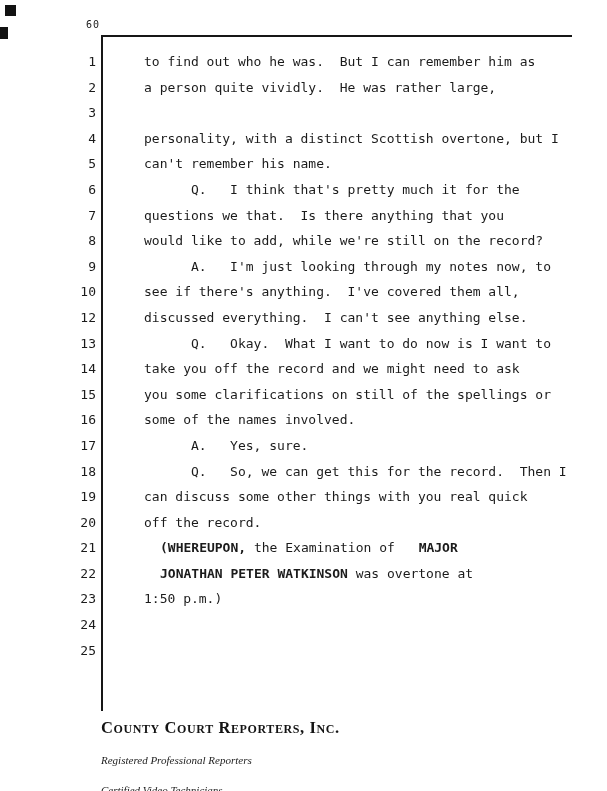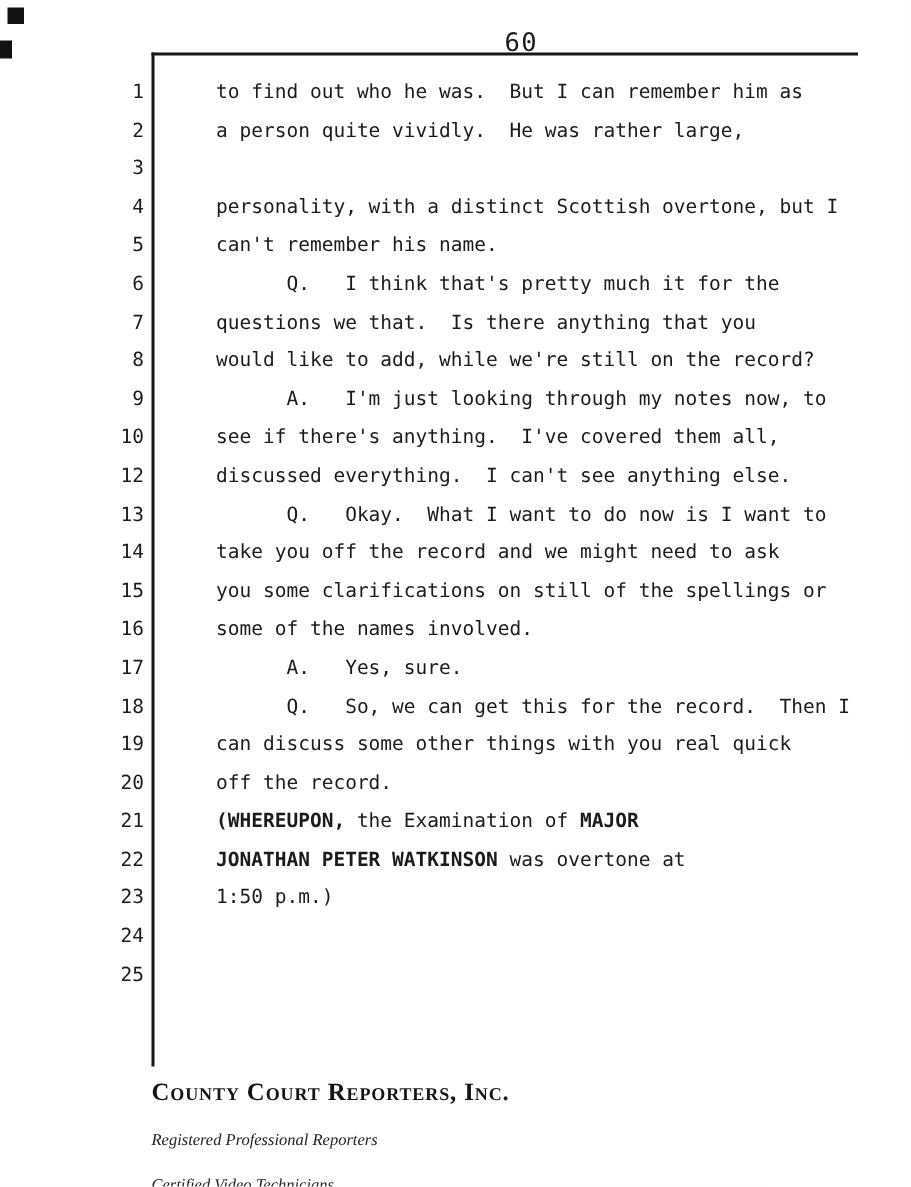--- a/index.html
+++ b/index.html
@@ -35,25 +35,25 @@
     position: absolute;
     left: 101px;
     top: 35px;
     width: 2px;
     height: 676px;
     background: #161616;
   }
 
   .page-number {
     position: absolute;
-    left: 112px;
+    left: 86px;
     top: 19px;
     width: 471px;
-    text-align: center;
-    font-size: 17px;
+    text-align: left;
+    font-size: 10px;
     letter-spacing: 1px;
   }
 
   .transcript {
     position: absolute;
     left: 0;
     top: 54px;
     width: 607px;
   }
   .line-row {
@@ -66,20 +66,21 @@
     text-align: right;
     font-size: 13px;
   }
   .line-text {
     margin-left: 48px;
     white-space: pre;
     font-size: 13px;
   }
   .line-text .bold {
     font-weight: bold;
+    margin-left: 16px;
   }
 
   .footer {
     position: absolute;
     left: 101px;
     top: 718px;
     width: 471px;
     text-align: left;
     font-family: "Liberation Serif", serif;
   }

